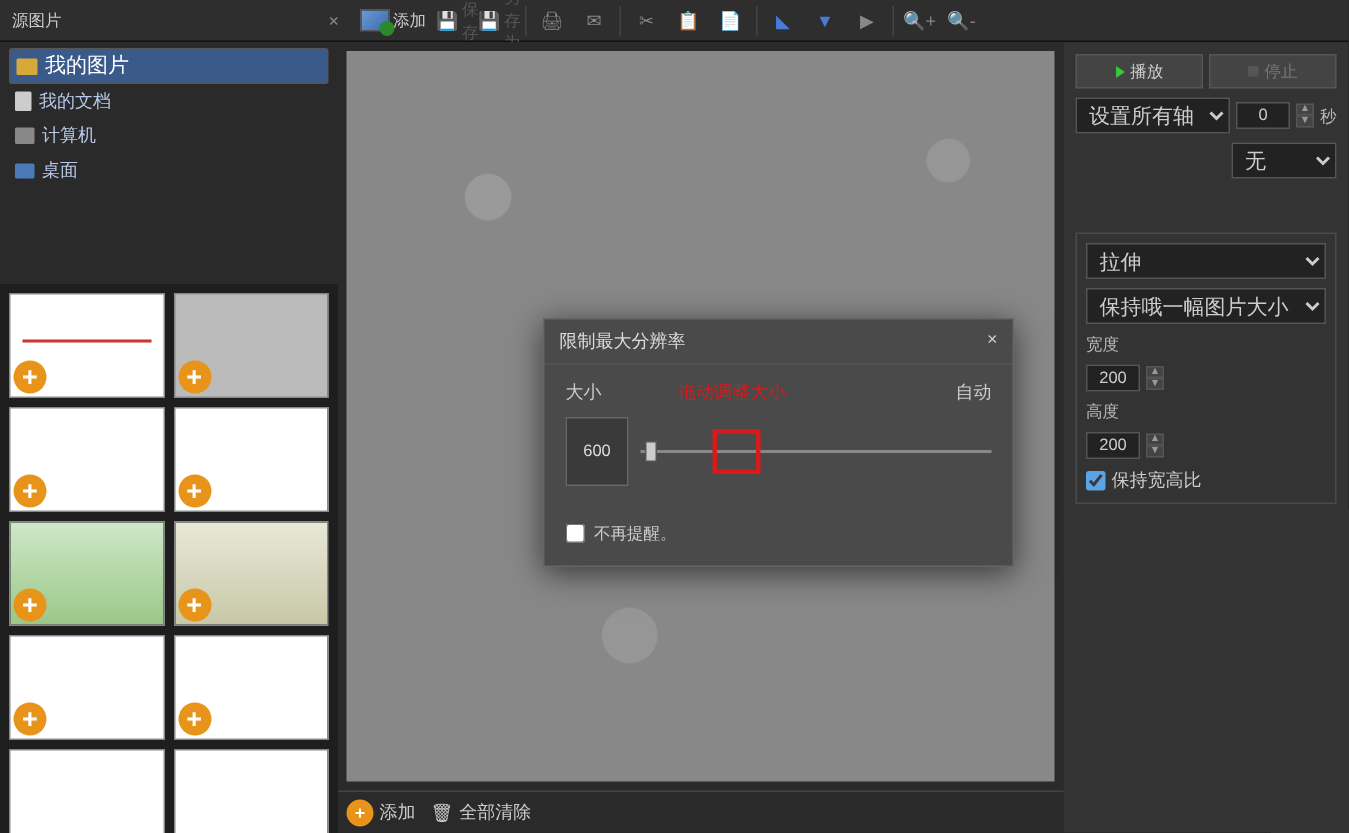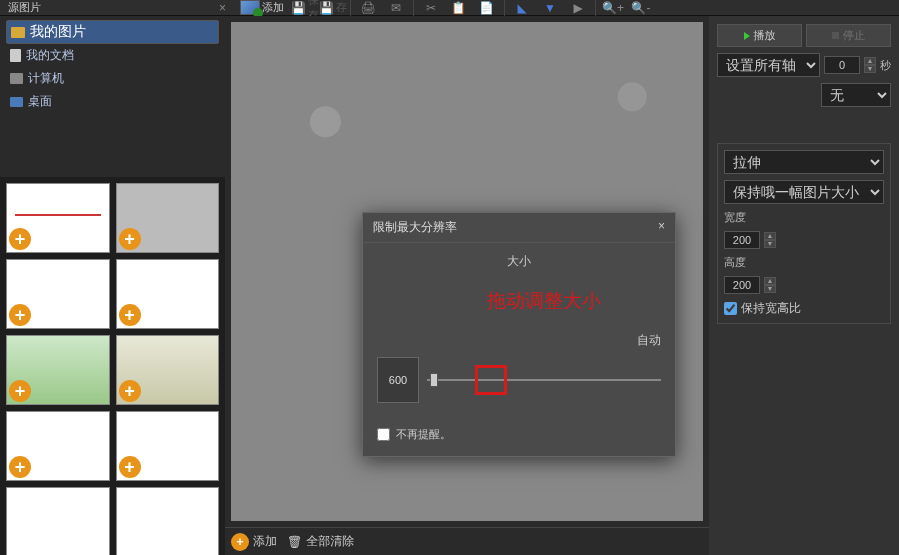--- a/index.html
+++ b/index.html
@@ -4,21 +4,21 @@
 <style>
   * { box-sizing: border-box; margin: 0; padding: 0; font-family: "Microsoft YaHei", sans-serif; }
   body { background: #2a2a2a; width: 899px; height: 555px; overflow: hidden; color: #ccc; font-size: 12px; position: relative; }
   .app { display: flex; flex-direction: column; height: 100%; }
 
   
   .titlebar { height: 18px; background: #1a1a1a; text-align: center; color: #aaa; font-size: 11px; line-height: 18px; position: relative; }
   .titlebar .doc-icon { position: absolute; right: 8px; top: 2px; width: 12px; height: 14px; background: #ddd; border-radius: 1px; }
 
   
-  .toolbar { height: 16px; background: #2e2e2e; display: flex; align-items: center; padding: 0 4px; gap: 2px; border-bottom: 1px solid #111; }
+  .toolbar { height: 28px; background: #2e2e2e; display: flex; align-items: center; padding: 0 4px; gap: 2px; border-bottom: 1px solid #111; }
   .tbtn { width: 26px; height: 26px; display: flex; align-items: center; justify-content: center; color: #888; cursor: pointer; }
   .tbtn.add { width: auto; padding: 0 6px; color: #ccc; }
   .tbtn.disabled { color: #555; }
   .tbtn .lbl { font-size: 11px; margin-left: 2px; }
   .sep { width: 1px; height: 20px; background: #444; margin: 0 2px; }
   .add-thumb { width: 20px; height: 15px; background: linear-gradient(135deg,#6a9bd8,#3a6ba8); border: 1px solid #555; position: relative; }
   .add-thumb::after { content:""; position:absolute; right:-4px; bottom:-4px; width:10px; height:10px; background:#2a8a2a; border-radius:50%; }
 
   
   .main { flex: 1; display: flex; overflow: hidden; }
@@ -61,28 +61,28 @@
   .section { border:1px solid #4a4a4a; padding:6px; display:flex; flex-direction:column; gap:6px; margin-top:30px;}
   .lbl-sm { font-size:11px; color:#bbb; }
   .cb { display:flex; align-items:center; gap:4px; }
   .cb input { accent-color:#5aa5e8; }
 
   
   .modal { position: absolute; left: 362px; top: 212px; width: 314px; background: #4a4a4a; border: 1px solid #666; box-shadow: 0 4px 20px rgba(0,0,0,0.6); z-index: 100; }
   .modal-title { padding: 6px 10px; font-size: 12px; color: #ddd; display:flex; border-bottom:1px solid #555; }
   .modal-title .close { margin-left:auto; cursor:pointer; color:#ccc; }
   .modal-body { padding: 10px 14px 14px; }
-  .size-row { display:flex; align-items:center; gap:18px;flex-direction:column; }
+  .size-row { display:flex; align-items:center; gap:1px; }
   .size-row .auto { margin-left:auto; }
   .slider-row { display:flex; align-items:center; margin-top:8px; gap:8px; }
   .size-in { width:42px; background:#3a3a3a; color:#ddd; border:1px solid #666; text-align:center; padding:16px 4px; font-size:11px; }
   .track { flex:1; height:2px; background:#888; position:relative; }
   .handle { position:absolute; left:3px; top:-6px; width:8px; height:14px; background:#ccc; border:1px solid #555; cursor:pointer; }
   .red-box { position:absolute; border:3px solid #d81a1a; width:32px; height:30px; left:48px; top:-14px; pointer-events:none; }
-  .red-text { color:#d81a1a; font-size:19px; font-weight:500; }
+  .red-text { color:#d81a1a; font-size:12px; font-weight:500; }
   .dont { display:flex; align-items:center; gap:6px; margin-top:24px; font-size:11px; color:#ccc; }
   .modal-foot { display:flex; justify-content:flex-end; padding:8px 14px 12px; }
   .ok-btn { background:#555; border:1px solid #777; color:#ddd; padding:4px 36px; font-size:12px; cursor:pointer; }
 
   
   .thumbs::-webkit-scrollbar { width:10px; }
   .thumbs::-webkit-scrollbar-thumb { background:#555; }
 </style>
 </head>
 <body>

